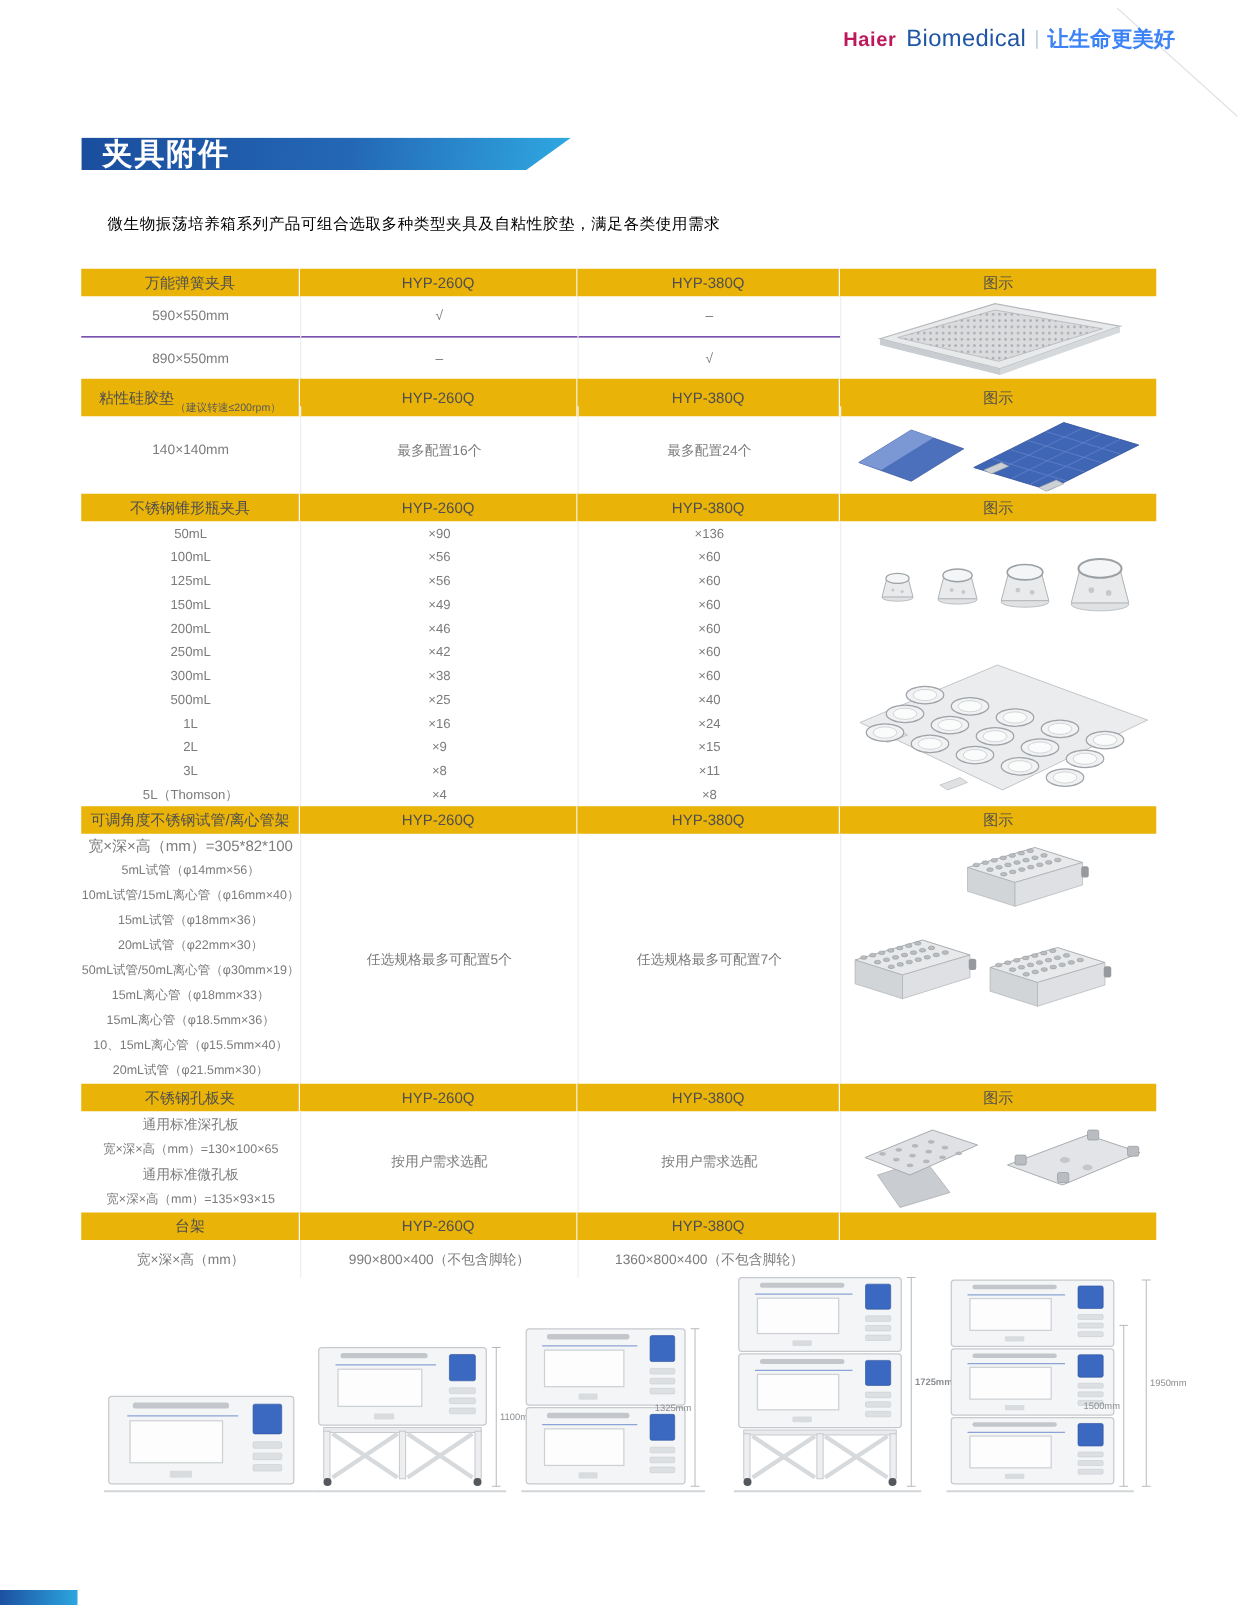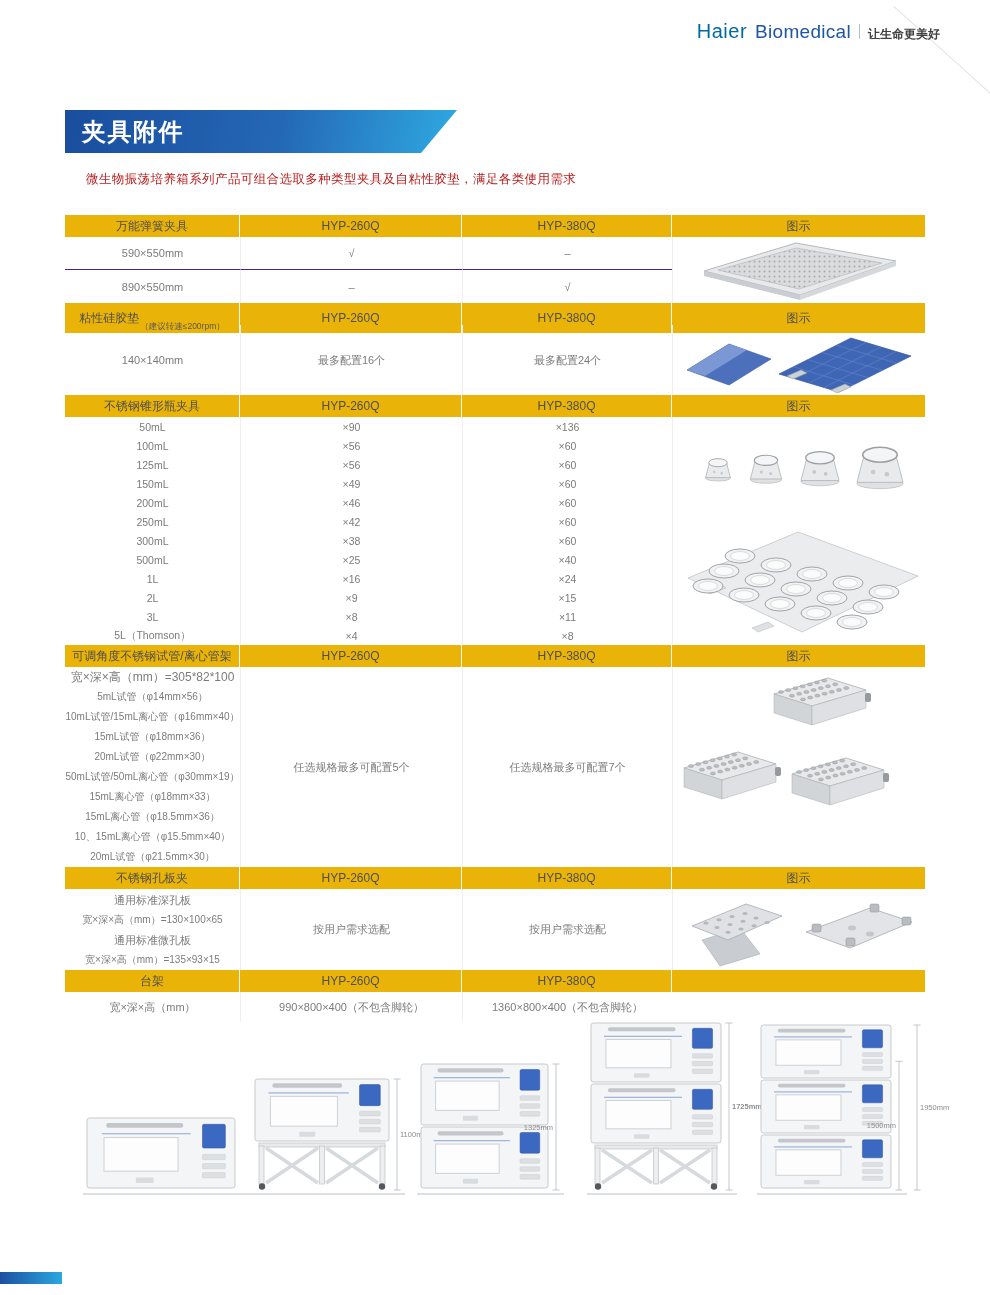--- a/index.html
+++ b/index.html
@@ -2,35 +2,35 @@
 <html><head>
 <meta charset="utf-8">
 <style>
   *{margin:0;padding:0;box-sizing:border-box}
   html,body{background:#fff}
   body{width:990px;height:1295px;position:relative;overflow:hidden;
        font-family:"Liberation Sans","DejaVu Sans",sans-serif;color:#4a4a4a}
 
   
   .brand{position:absolute;top:20px;right:50px;display:flex;align-items:baseline;gap:8px;z-index:3;white-space:nowrap}
-  .brand .haier{font-size:20px;font-weight:400;color:#0369a1;letter-spacing:.5px}
+  .brand .haier{font-size:16px;font-weight:700;color:#be185d;letter-spacing:.5px}
   .brand .bio{font-size:19px;font-weight:400;color:#1e55a5;letter-spacing:.3px}
   .brand .bar{width:1px;height:15px;background:#a9c0de;align-self:center}
-  .brand .tagline{font-size:12px;font-weight:700;color:#404040}
+  .brand .tagline{font-size:17px;font-weight:700;color:#3b82f6}
   .diag{position:absolute;top:6px;right:-34px;width:130px;height:1px;background:#dfe3e8;
         transform:rotate(42deg);transform-origin:left top;z-index:1}
 
   
-  .banner{position:absolute;left:65px;top:110px;width:392px;height:43px;
+  .banner{position:absolute;left:65px;top:110px;width:392px;height:26px;
           background:linear-gradient(100deg,#1a4d9e 0%,#2468b5 55%,#2fa9e2 100%);
           clip-path:polygon(0 0,100% 0,calc(100% - 36px) 100%,0 100%);
           display:flex;align-items:center;padding-left:17px}
   .banner .title{font-size:24px;font-weight:700;color:#fff;letter-spacing:1.5px}
 
-  .intro{position:absolute;left:86px;top:171px;font-size:12.5px;color:#b91c1c;letter-spacing:.4px}
+  .intro{position:absolute;left:86px;top:171px;font-size:12.5px;color:#000000;letter-spacing:.4px}
 
   
   .tables{position:absolute;left:65px;top:215px;width:860px}
   .sec-head,.sec-body{display:grid;grid-template-columns:175px 222px 210px 253px}
   .sec-head{height:22px}
   .sec-head .c{background:#eab308;display:flex;align-items:center;justify-content:center;
                font-size:12px;color:#4f4f4f;border-right:1px solid #f7f7f7}
   .sec-head .c:last-child{border-right:none}
   .t-note{font-size:8.5px;color:#5a5a5a;margin-left:1px;margin-top:18px}
   .sec-body .c{display:flex;align-items:center;justify-content:center;font-size:11px;color:#7b7b7b;text-align:center}

